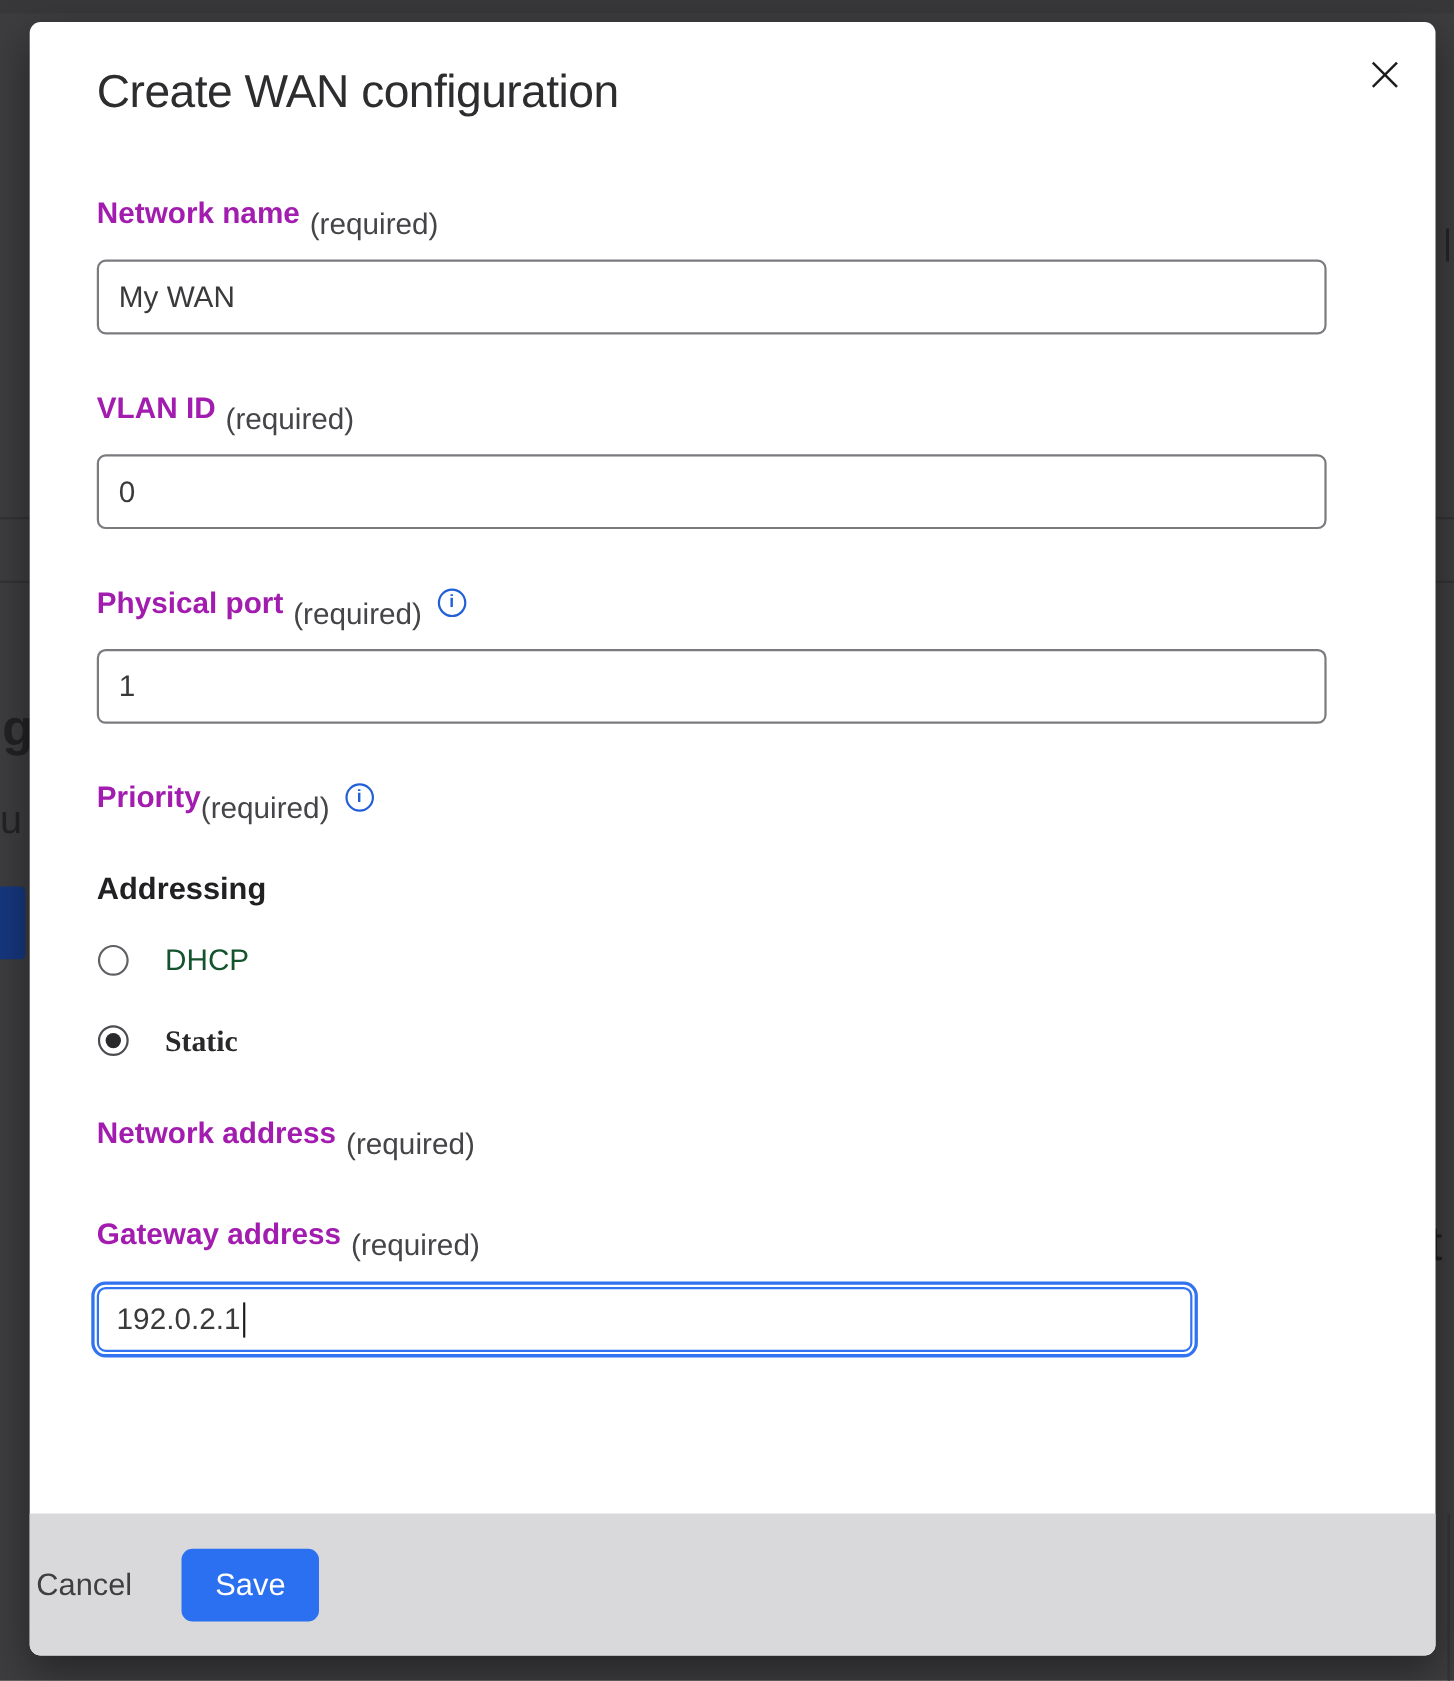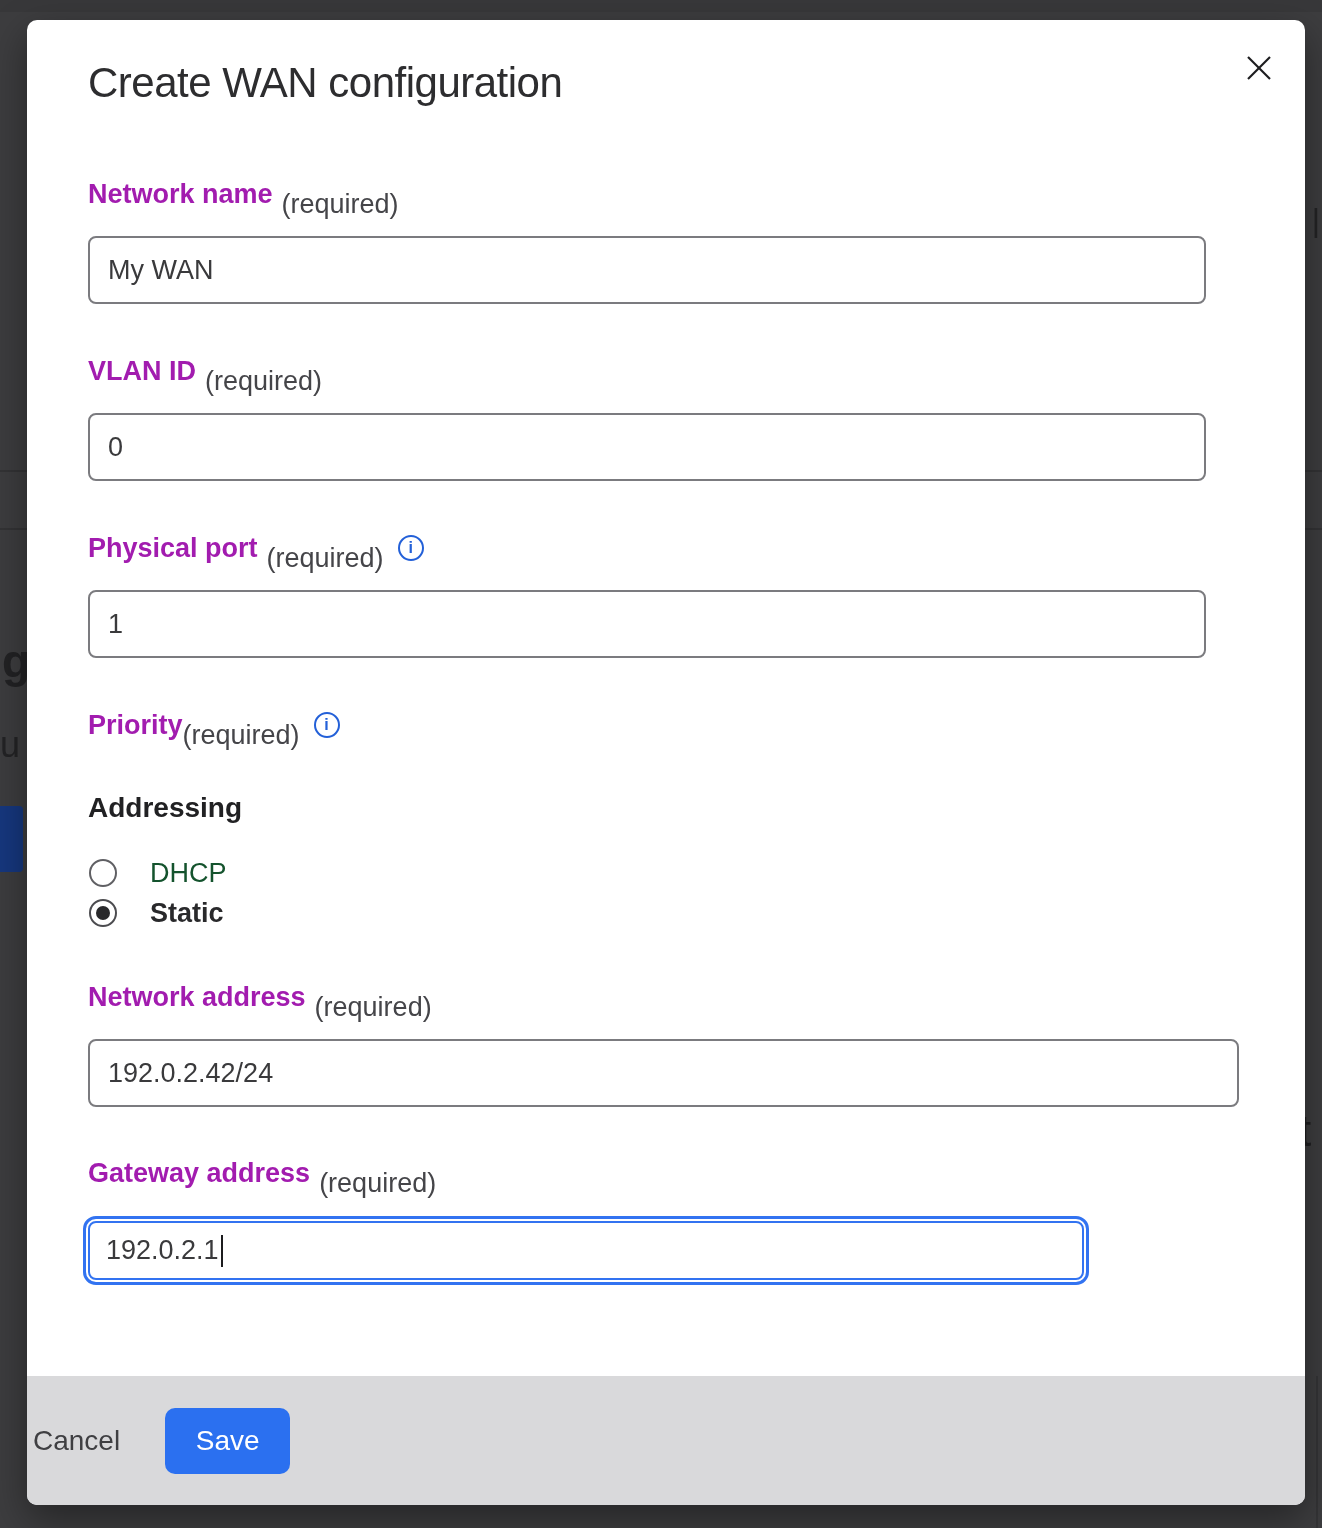--- a/index.html
+++ b/index.html
@@ -46,21 +46,21 @@
   .info-icon{
     width:22px;height:22px;margin-left:14px;border:2px solid #2360d8;border-radius:50%;
     color:#2360d8;font-size:16px;font-weight:600;line-height:22px;text-align:center;
     display:inline-block;font-style:normal;cursor:pointer;flex:0 0 auto;
   }
 
   .m-top-60{margin-top:60px;}
   .m-top-41{margin-top:41px;}
   .m-top-40{margin-top:40px;}
   .m-top-38{margin-top:38px;}
-  .m-top-33{}
+  .m-top-33{margin-top:33px;font-family:Liberation Serif, serif;}
   .m-top-28{margin-top:28px;}
 
   .tbox{
     display:block;margin-top:16px;height:68px;box-sizing:border-box;
     border:2px solid #7b7b7f;border-radius:8px;background:#fff;
     font-family:"Liberation Sans", sans-serif;
     font-size:27px;color:#3a3a3c;padding:0 18px;outline:none;
   }
   .tbox.narrow{width:1118px;}
   .tbox.wide{width:1151px;}
@@ -170,21 +170,20 @@
 
     <div class="opt-row m-top-33" data-checked="true">
       <span class="radio"></span>
       <span class="opt-label">Static</span>
     </div>
 
     <div class="label-row m-top-38">
       <span class="lbl">Network address</span>
         <span class="req">(required)</span>
     </div>
-    <input class="tbox wide" value="192.0.2.42/24" style="">
 
     <div class="label-row m-top-40">
       <span class="lbl">Gateway address</span>
         <span class="req">(required)</span>
     </div>
     <div class="focus-ring" role="textbox">
       <div class="focus-inner">
         <span>192.0.2.1</span>
           <span class="caret"></span>
       </div>

